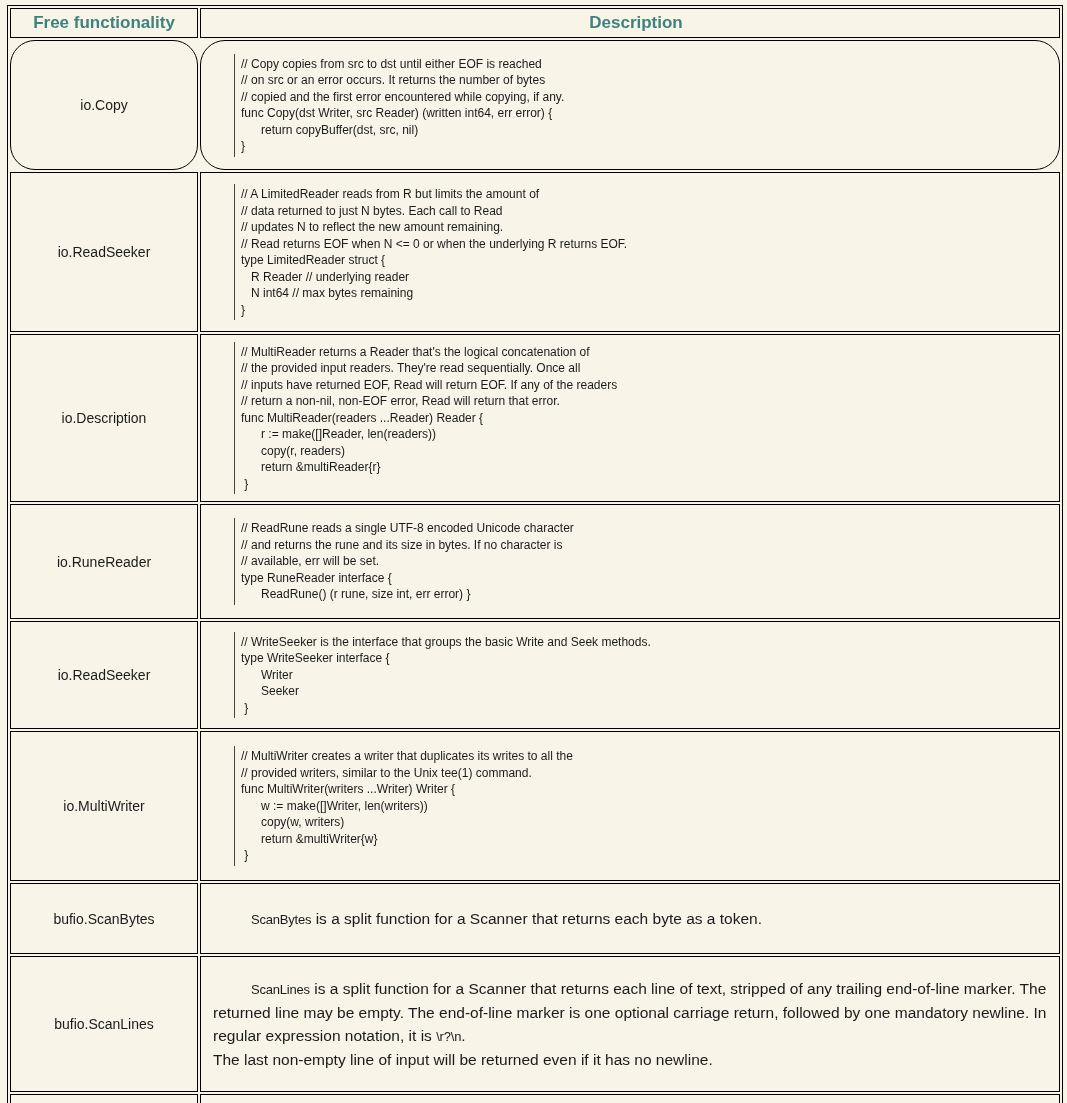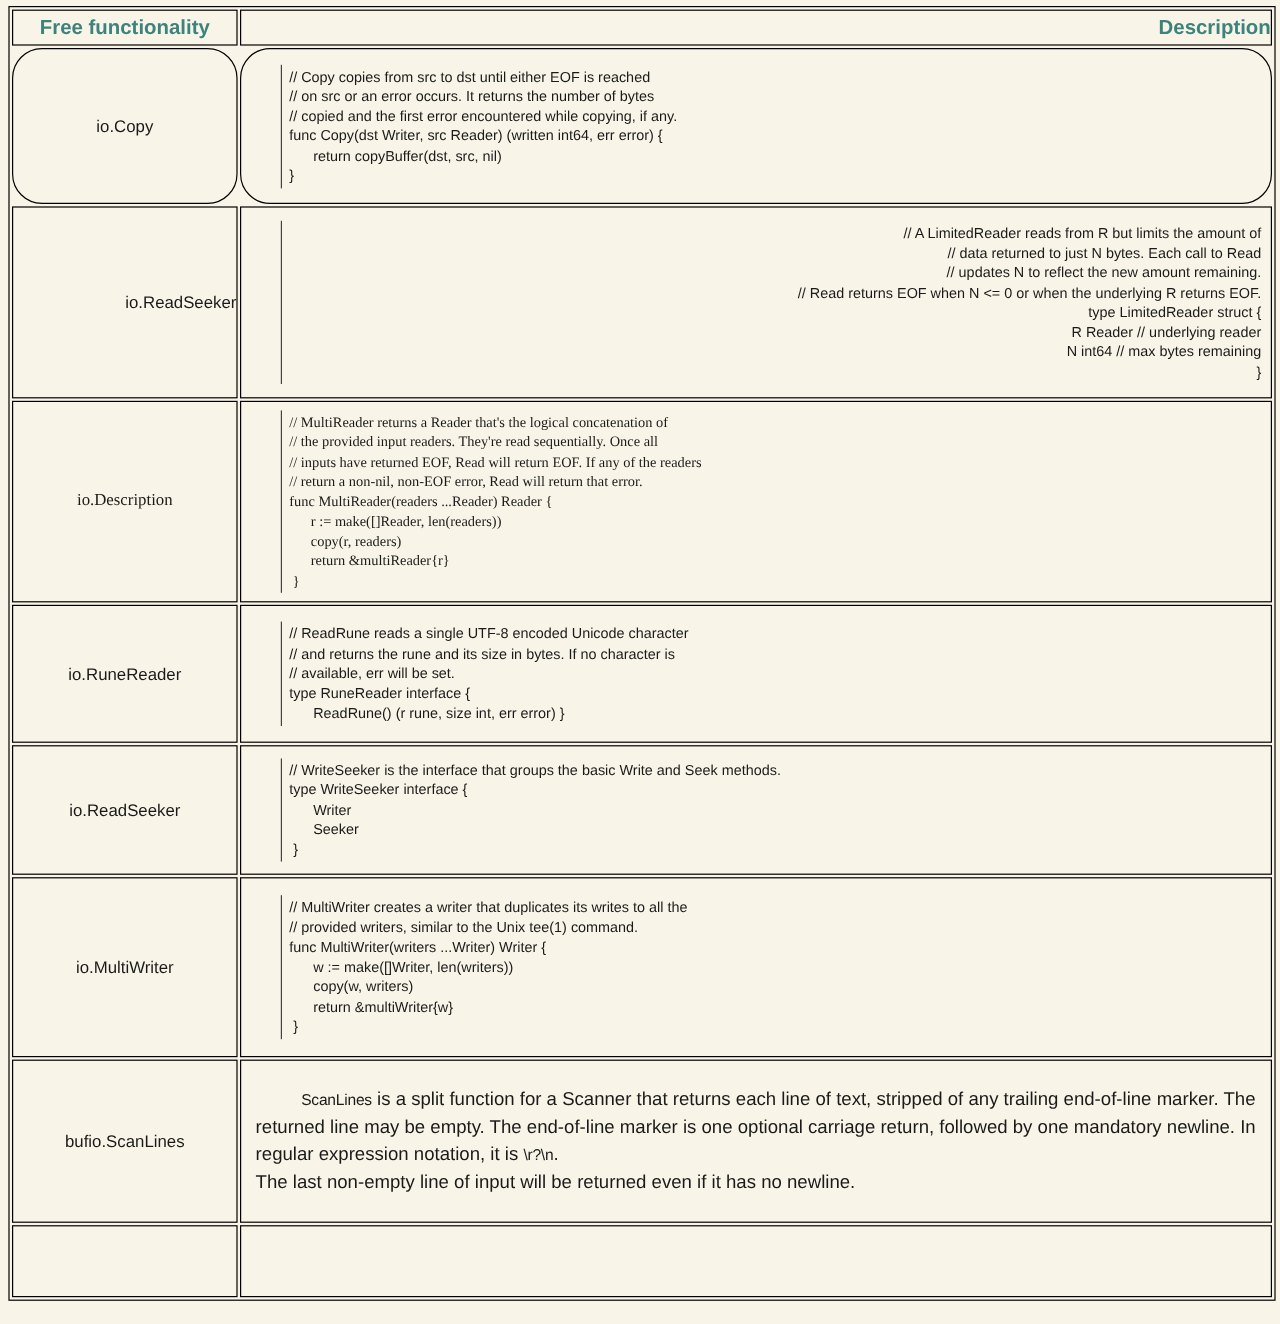--- a/index.html
+++ b/index.html
@@ -23,21 +23,21 @@
   col.c-desc { width: 860px; }
   th, td {
     border: 1px solid #000;
     background: #f8f5e8;
     vertical-align: middle;
   }
   th {
     color: #3e827d;
     font-size: 17px;
     font-weight: bold;
-    text-align: right;
+    text-align: center;
   }
   th.th-name { text-align: center; }
   th.th-desc { padding-left: 12px; }
   td.name-cell {
     text-align: center;
     font-size: 14px;
   }
   td.code-cell { padding-left: 33px; }
   .code-block {
     border-left: 1px solid #444;
@@ -52,22 +52,22 @@
     line-height: 23px;
     text-indent: 38px;
   }
   .inline-code {
     font-size: 13px;
     letter-spacing: -0.2px;
   }
   
   tr.r-head th { height: 30px; }
   tr.r0 td { height: 130px; border-radius: 25px; }
-  tr.r1 td { height: 160px; text-align: right; }
-  tr.r2 td { height: 168px; font-family: Liberation Serif, serif; }
+  tr.r1 td { height: 160px; }
+  tr.r2 td { height: 168px; }
   tr.r3 td { height: 115px; }
   tr.r4 td { height: 108px; }
   tr.r5 td { height: 150px; }
   tr.r6 td { height: 71px; }
   tr.r7 td { height: 136px; }
   tr.r8 td { height: 60px; }
 </style>
 </head>
 <body>
 
@@ -146,20 +146,26 @@
       <td class="code-cell">
         <div class="code-block">// MultiWriter creates a writer that duplicates its writes to all the
 // provided writers, similar to the Unix tee(1) command.
 func MultiWriter(writers ...Writer) Writer {
       w := make([]Writer, len(writers))
       copy(w, writers)
       return &amp;multiWriter{w}
  }</div>
       </td>
     </tr>
+    <tr class="r6">
+      <td class="name-cell">bufio.ScanBytes</td>
+      <td class="prose-cell">
+        <div class="prose"><span class="inline-code">ScanBytes</span><span> is a split function for a Scanner that returns each byte as a token.</span></div>
+      </td>
+    </tr>
     <tr class="r7">
       <td class="name-cell">bufio.ScanLines</td>
       <td class="prose-cell">
         <div class="prose"><span class="inline-code">ScanLines</span><span> is a split function for a Scanner that returns each line of text, stripped of any trailing end-of-line marker. The returned line may be empty. The end-of-line marker is one optional carriage return, followed by one mandatory newline. In regular expression notation, it is </span><span class="inline-code">\r?\n</span><span>.</span><br><span>The last non-empty line of input will be returned even if it has no newline.</span></div>
       </td>
     </tr>
     <tr class="r8">
       <td class="name-cell"></td>
       <td class="prose-cell"></td>
     </tr>

